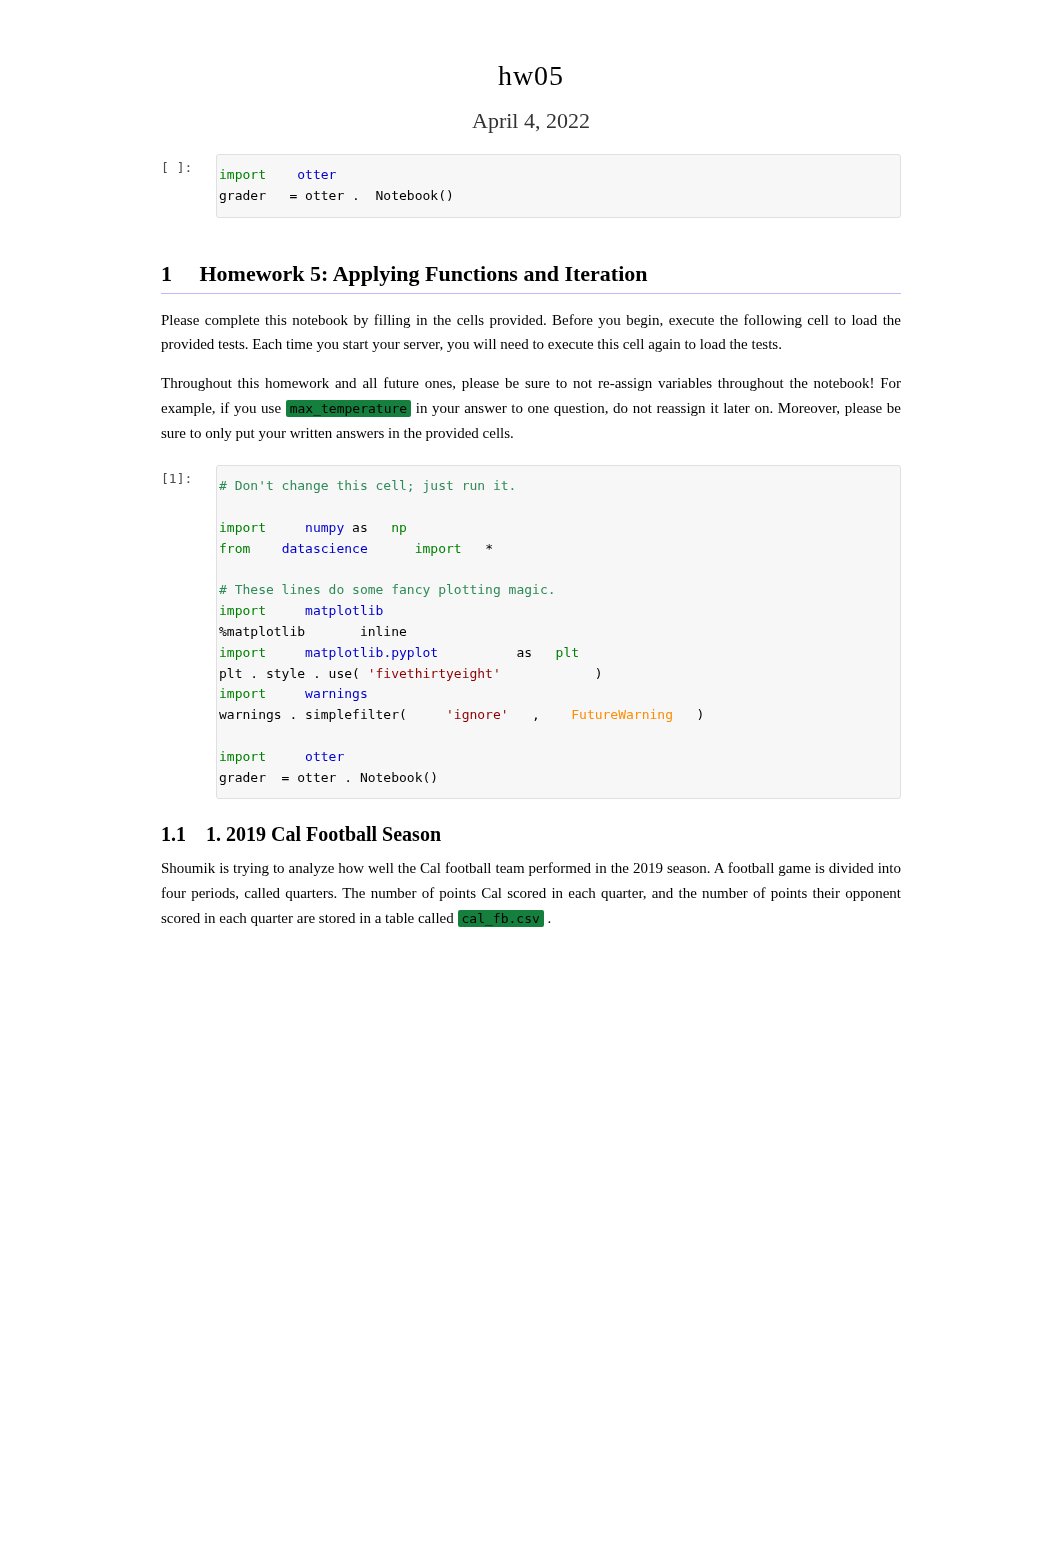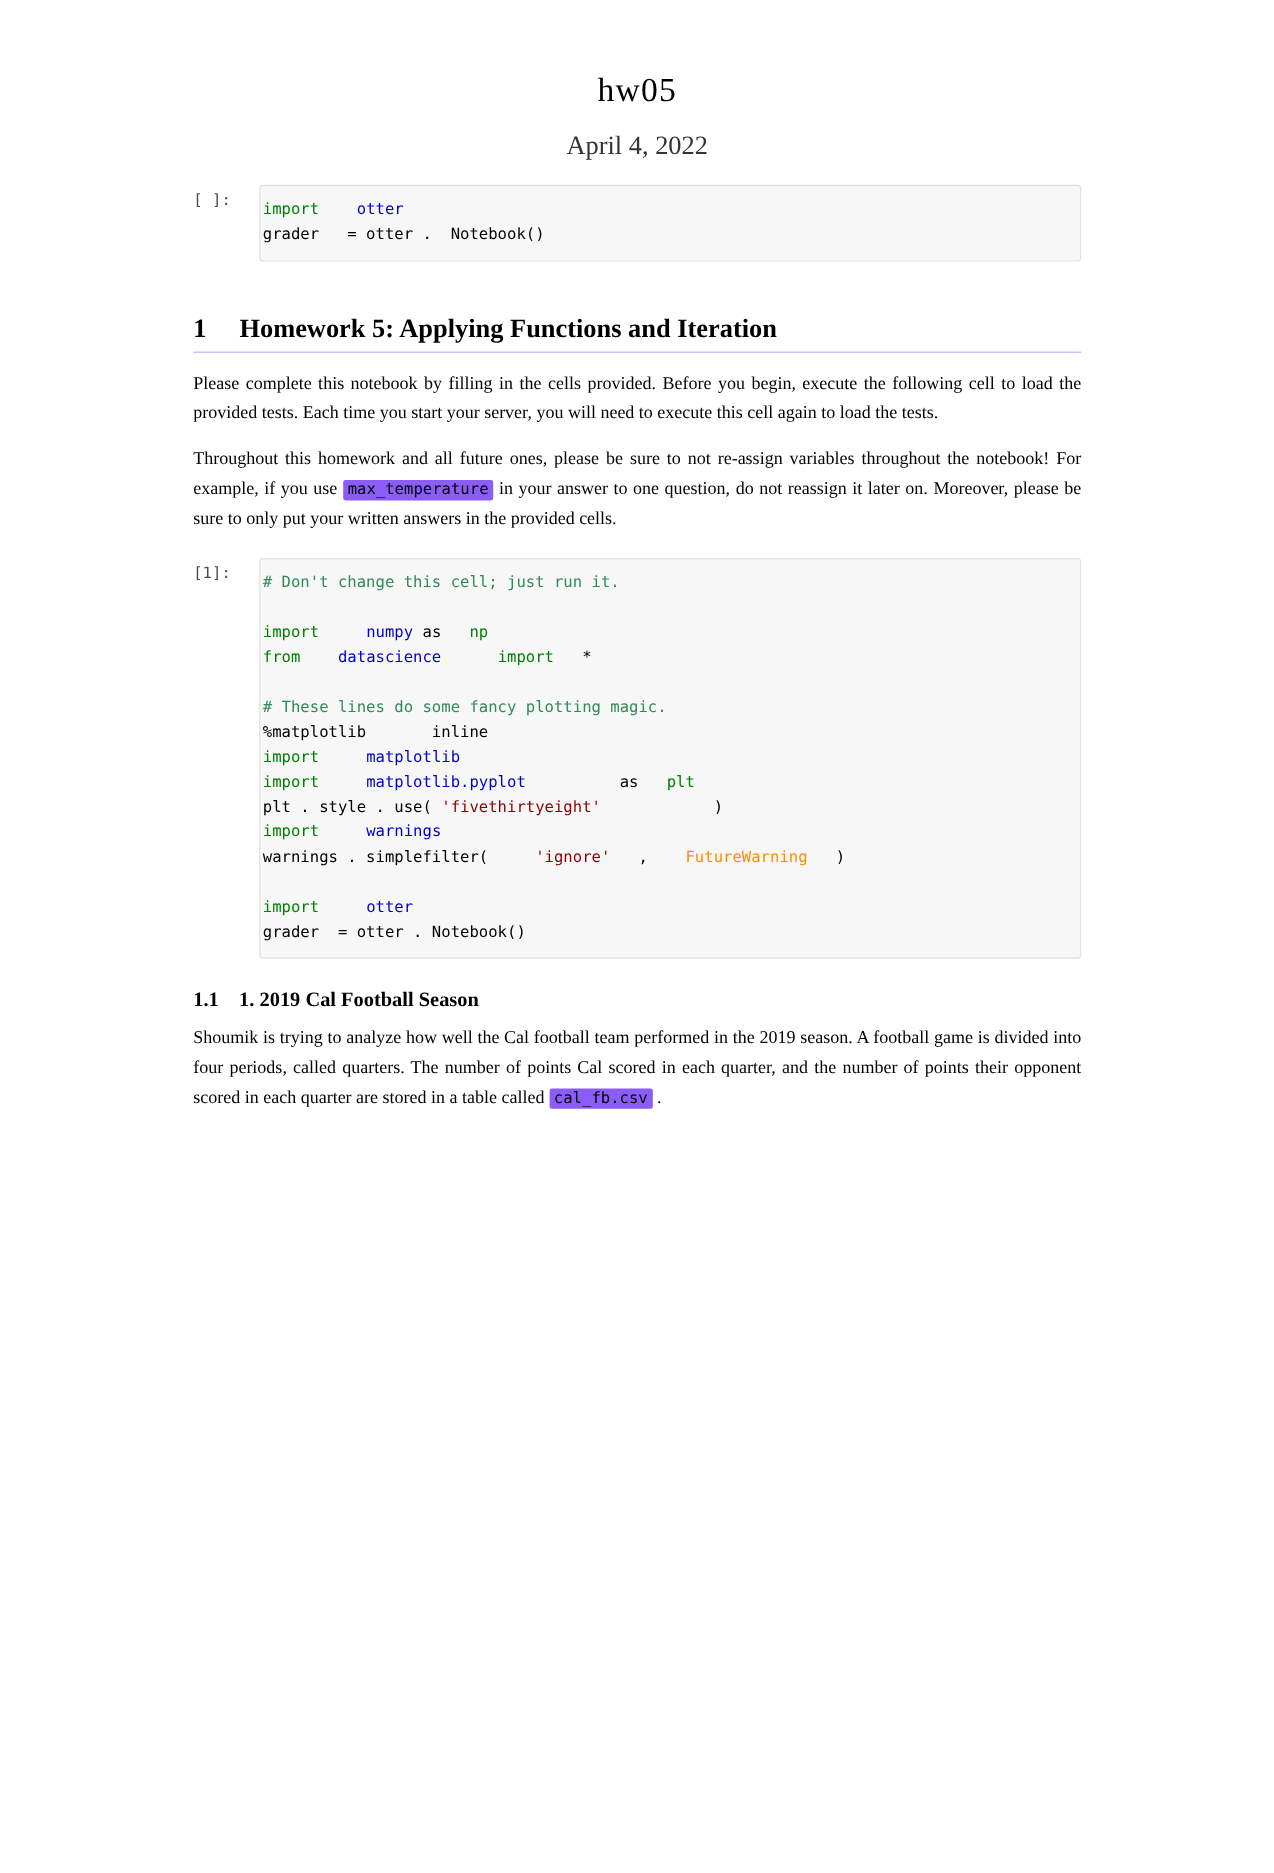--- a/index.html
+++ b/index.html
@@ -63,34 +63,34 @@
 
     
     .section-heading {
       font-size: 22px;
       font-weight: bold;
       margin: 43px 0 14px 0;
       border-bottom: 1px solid #c4b5fd;
       padding-bottom: 6px;
     }
     .subsection-heading {
-      font-size: 17px;
+      font-size: 20px;
       font-weight: bold;
       margin: 24px 0 10px 0;
     }
     
     .body-text {
       font-size: 15px;
       line-height: 1.65;
       margin-bottom: 14px;
       text-align: justify;
     }
     .inline-code {
       font-family: monospace;
-      background: #8b5cf6;
+      background: #15803d;
       padding: 1px 4px;
       border-radius: 2px;
       font-size: 13px;
     }
     .code-line { display: block; }
   </style>
 </head>
 <body>
 
 <div class="page-center">
@@ -145,27 +145,27 @@
         <span class="kw">from</span>
         <span>&nbsp;&nbsp;</span>
         <span class="mod">datascience</span>
         <span>&nbsp;&nbsp;&nbsp;&nbsp;</span>
         <span class="kw">import</span>
         <span>&nbsp;&nbsp;*</span>
       </span>
       <span class="code-line">&nbsp;</span>
       <span class="code-line comment"># These lines do some fancy plotting magic.</span>
       <span class="code-line">
+        <span class="kw">import</span>
+        <span>&nbsp;&nbsp;&nbsp;</span>
+        <span class="mod">matplotlib</span>
+      </span>
+      <span class="code-line">
         <span>%matplotlib</span>
         <span>&nbsp;&nbsp;&nbsp;&nbsp;&nbsp;&nbsp;inline</span>
-      </span>
-      <span class="code-line">
-        <span class="kw">import</span>
-        <span>&nbsp;&nbsp;&nbsp;</span>
-        <span class="mod">matplotlib</span>
       </span>
       <span class="code-line">
         <span class="kw">import</span>
         <span>&nbsp;&nbsp;&nbsp;</span>
         <span class="mod">matplotlib.pyplot</span>
         <span>&nbsp;&nbsp;&nbsp;&nbsp;&nbsp;&nbsp;&nbsp;&nbsp;&nbsp;as&nbsp;&nbsp;</span>
         <span class="kw">plt</span>
       </span>
       <span class="code-line">
         <span>plt . style . use(</span>

